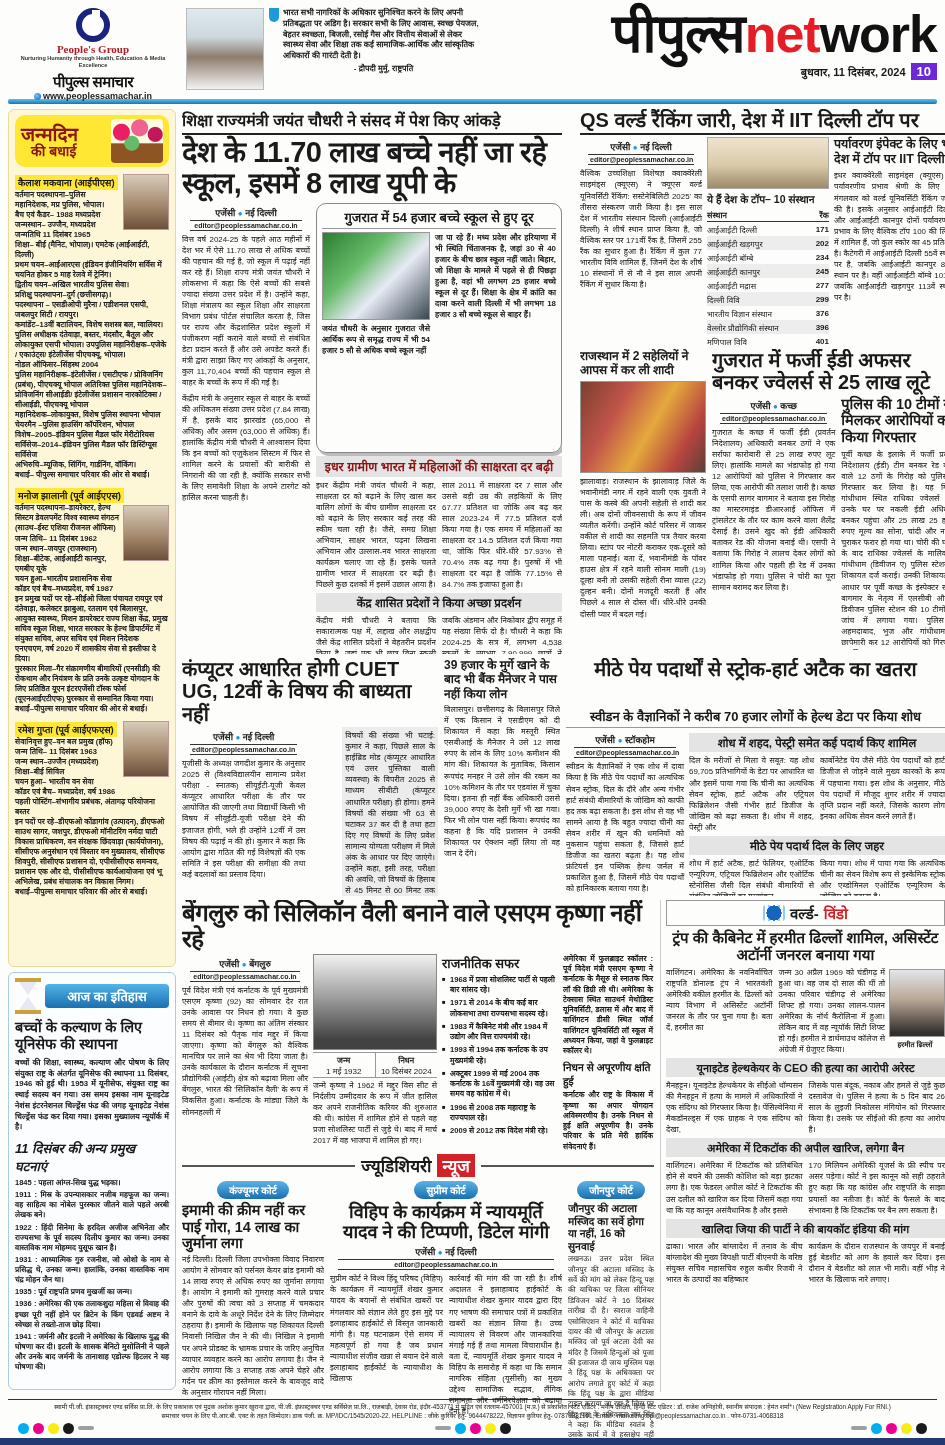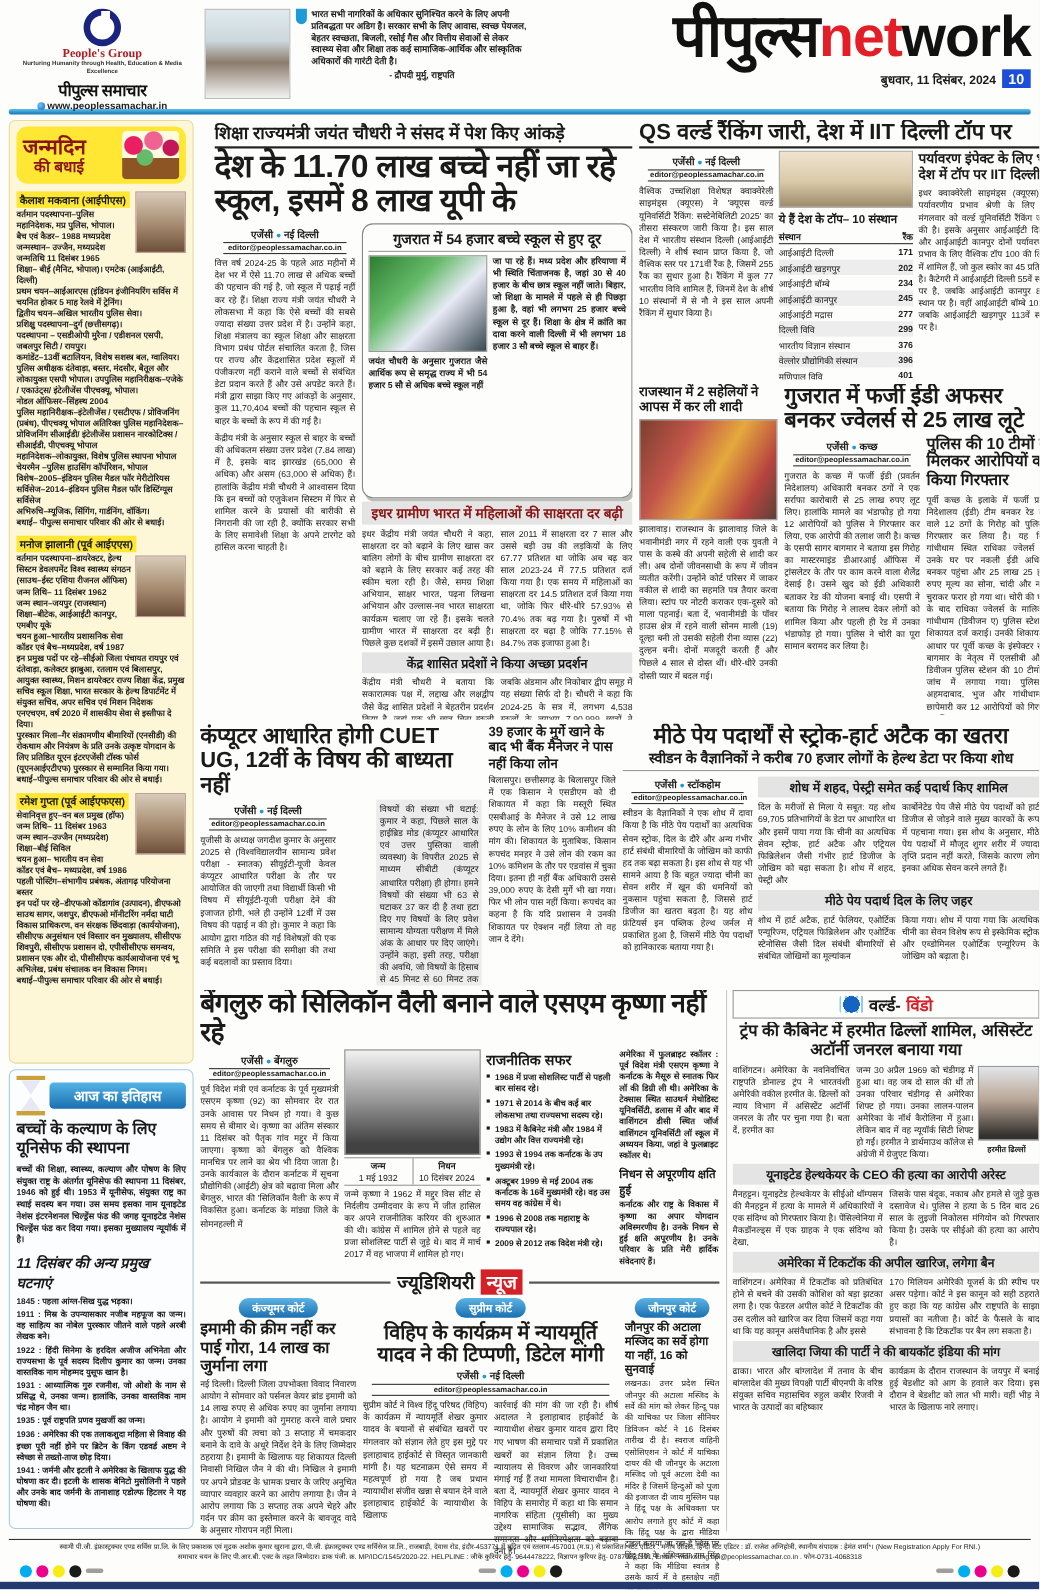--- a/index.html
+++ b/index.html
@@ -20,21 +20,21 @@
   .president-photo { width:78px; height:82px; border:1px solid #bbb; background:linear-gradient(180deg,#dfe9ee 0%,#cdd8de 35%,#8d7c6d 60%,#f2f2f2 100%); }
   .quote-block { position:relative; font-size:8px; line-height:1.35; font-weight:bold; color:#222; padding-left:14px; width:215px; }
   .quote-mark { position:absolute; left:0; top:0; width:10px; height:14px; background:#1d9bd8; border-radius:0 0 8px 8px; }
   .quote-attr { text-align:center; margin-top:2px; font-weight:bold; }
   .masthead-right { flex:1; text-align:right; padding-top:2px; }
   .masthead { font-weight:900; letter-spacing:-1px; line-height:1; }
   .mh-hindi { font-size:54px; color:#111; }
   .mh-net { font-size:52px; color:#e41e26; }
   .mh-work { font-size:52px; color:#111; }
   .dateline { display:flex; justify-content:flex-end; align-items:center; gap:5px; font-size:11px; font-weight:bold; margin-top:3px; }
-  .pageno { background:#1d4ed8; color:#fff; padding:1px 6px; font-size:13px; font-weight:900; }
+  .pageno { background:#6d28d9; color:#fff; padding:1px 6px; font-size:13px; font-weight:900; }
   .blue-rule { height:5px; background:linear-gradient(180deg,#5ec1ee,#1576b5); margin:3px 0 5px 0; border-radius:2px; }
 
   
   .content { display:flex; gap:6px; height:1287px; }
   aside.sidebar { width:168px; flex:none; }
   main.main-col { width:763px; flex:none; }
 
   
   .bday-box { background:#fdf7d8; border:1px solid #e8dc9a; border-radius:6px; padding:5px 6px; height:858px; overflow:hidden; }
   .bday-head { background:#ffe733; border-radius:10px; padding:4px 6px; display:flex; justify-content:space-between; align-items:center; }
@@ -74,21 +74,21 @@
   .byline { text-align:center; font-size:9px; font-weight:bold; margin:3px 0 1px 0; }
   .byline .dot { color:#1d9bd8; font-size:8px; }
   .email { display:block; text-align:center; font-size:7px; font-weight:bold; border-top:1px solid #333; border-bottom:1px solid #333; padding:1px 2px; margin:1px 8px 3px 8px; }
   .body-text { font-size:7.9px; line-height:1.4; text-align:justify; }
   .banner { background:#e4e4e4; font-weight:900; text-align:center; font-size:11.5px; padding:2px 3px; margin:3px 0; }
   .banner.red { color:#8a1515; font-size:12.5px; }
   .cols { display:flex; gap:6px; }
   .cols > div { flex:1; }
 
   
-  .top-row { display:flex; gap:6px; height:545px;margin-left:13px; }
+  .top-row { display:flex; gap:18px; height:545px; }
   .story-a { width:380px; flex:none; }
   .story-a-grid { display:flex; gap:6px; margin-top:3px; }
   .story-a-left { width:128px; flex:none; }
   .gujarat-box { flex:1; border:1px solid #888; border-radius:10px; box-shadow:2px 3px 0 #bbb; padding:4px 5px; height:250px; }
   .gujarat-title { font-size:13px; font-weight:900; text-align:center; border-bottom:1px solid #999; padding-bottom:2px; margin-bottom:3px; }
   .gujarat-grid { display:flex; gap:5px; }
   .gujarat-photo { width:108px; height:88px; flex:none; background:linear-gradient(135deg,#2e7d32 0%,#66bb6a 35%,#e8eaf6 60%,#37474f 100%); border:1px solid #999; }
   .right-stack { width:377px; flex:none; display:flex; flex-direction:column; gap:4px; }
   .qs-story { height:236px; }
   .qs-grid { display:flex; gap:5px; margin-top:2px; }
@@ -110,21 +110,21 @@
   .ed-cols { display:flex; gap:6px; margin-top:2px; }
   .ed-cols > div { flex:1; }
 
   
   .mid-row { display:flex; gap:6px; height:238px; margin-top:4px; }
   .cuet { width:256px; flex:none; }
   .cuet-cols { display:flex; gap:5px; margin-top:2px; }
   .cuet-cols .c2 { background:#ececec; padding:3px; }
   .chicken { width:116px; flex:none; }
   .sweet { width:379px; flex:none; }
-  .sweet-sub { font-size:13px; font-weight:900; text-align:center; border-bottom:1px solid #999; padding-bottom:2px; margin-bottom:2px; }
+  .sweet-sub { font-size:13px; font-weight:900; text-align:center; border-bottom:1px solid #999; padding-bottom:2px; margin-bottom:2px;margin-top:27px; }
   .sweet-grid { display:flex; gap:5px; }
   .sweet-left { width:118px; flex:none; }
   .sweet-right { flex:1; }
 
   
   .bottom-row { display:flex; gap:6px; height:492px; margin-top:4px; }
   .bottom-left { width:472px; flex:none; }
   .krishna { height:250px; }
   .krishna-grid { display:flex; gap:5px; margin-top:2px; }
   .kr-c1 { width:126px; flex:none; }

